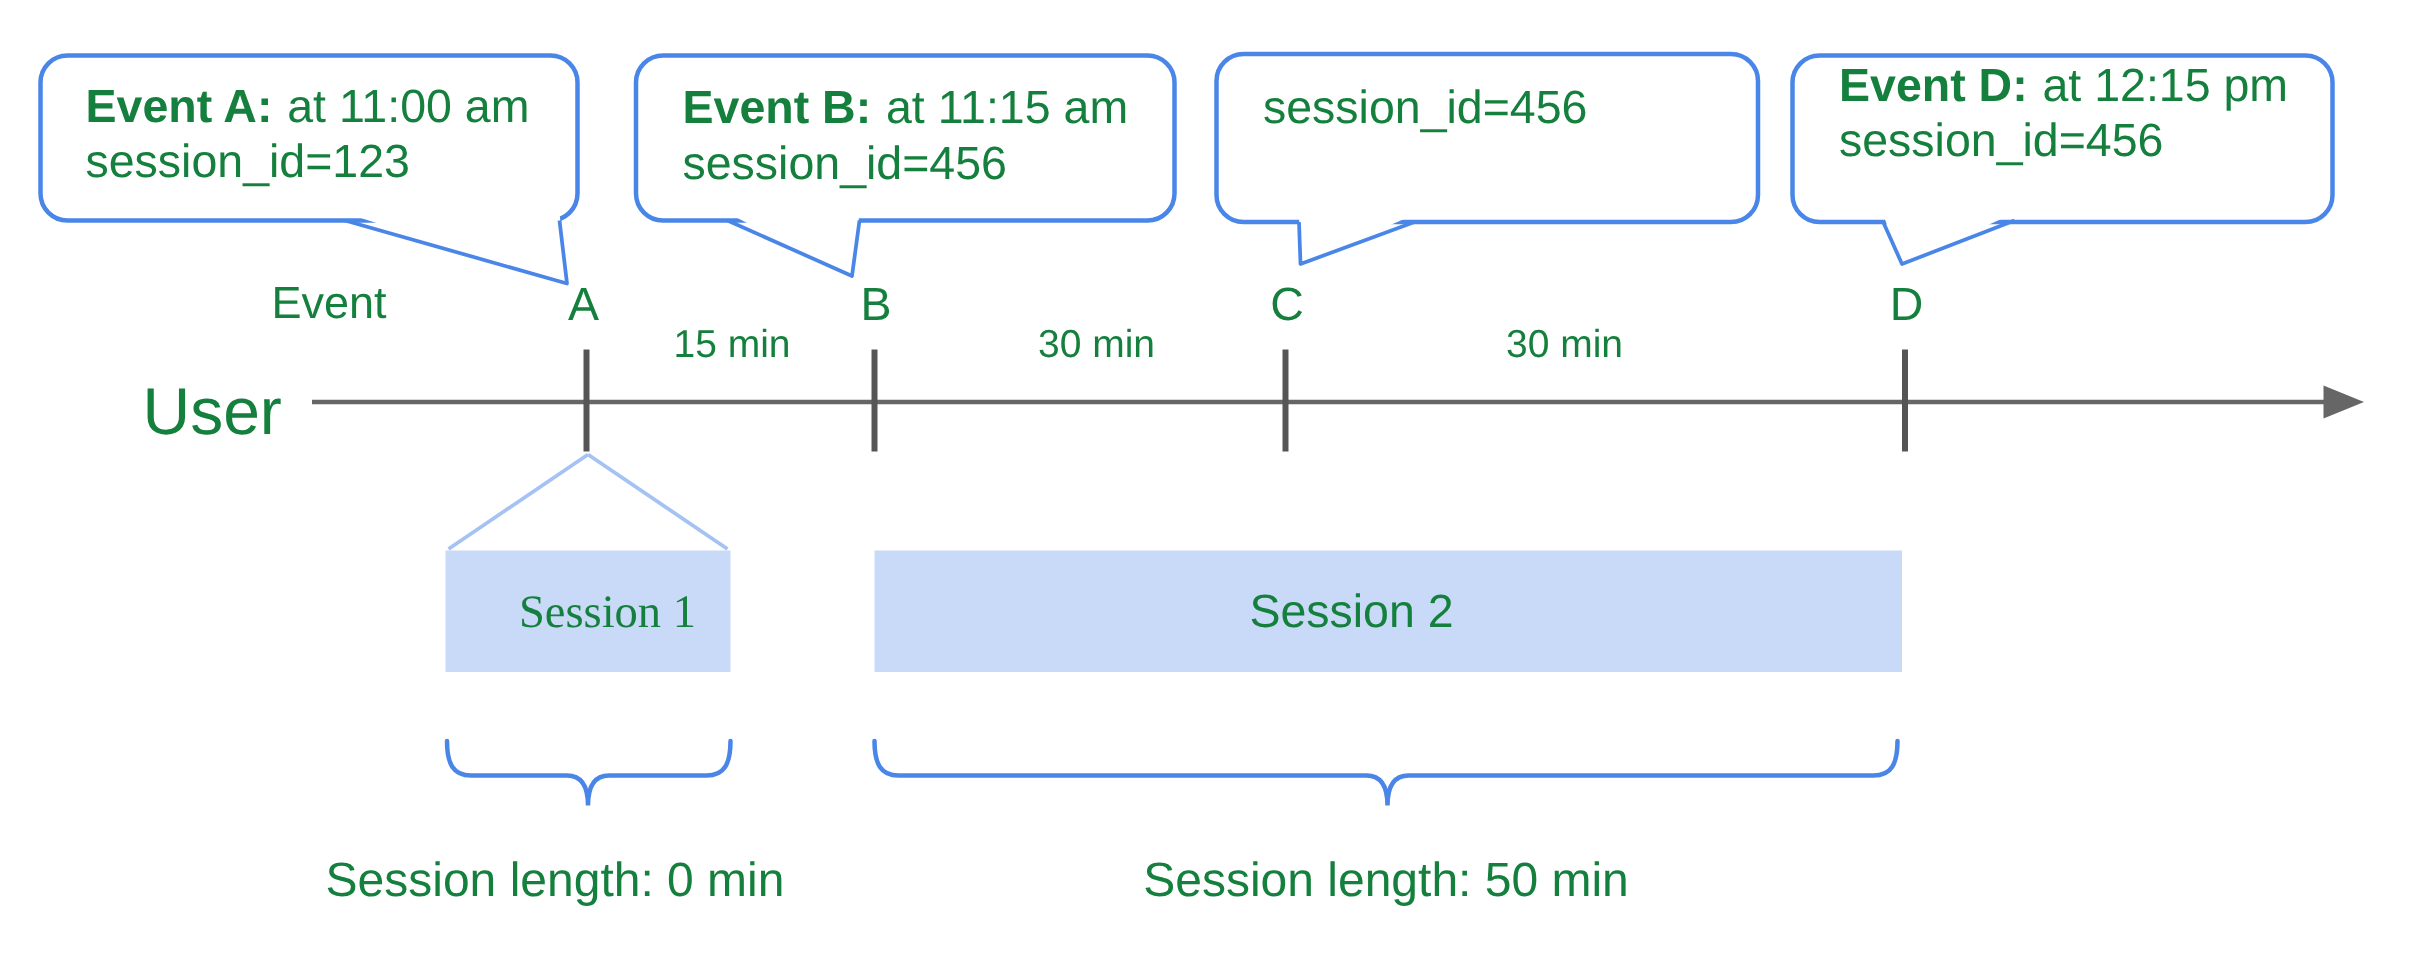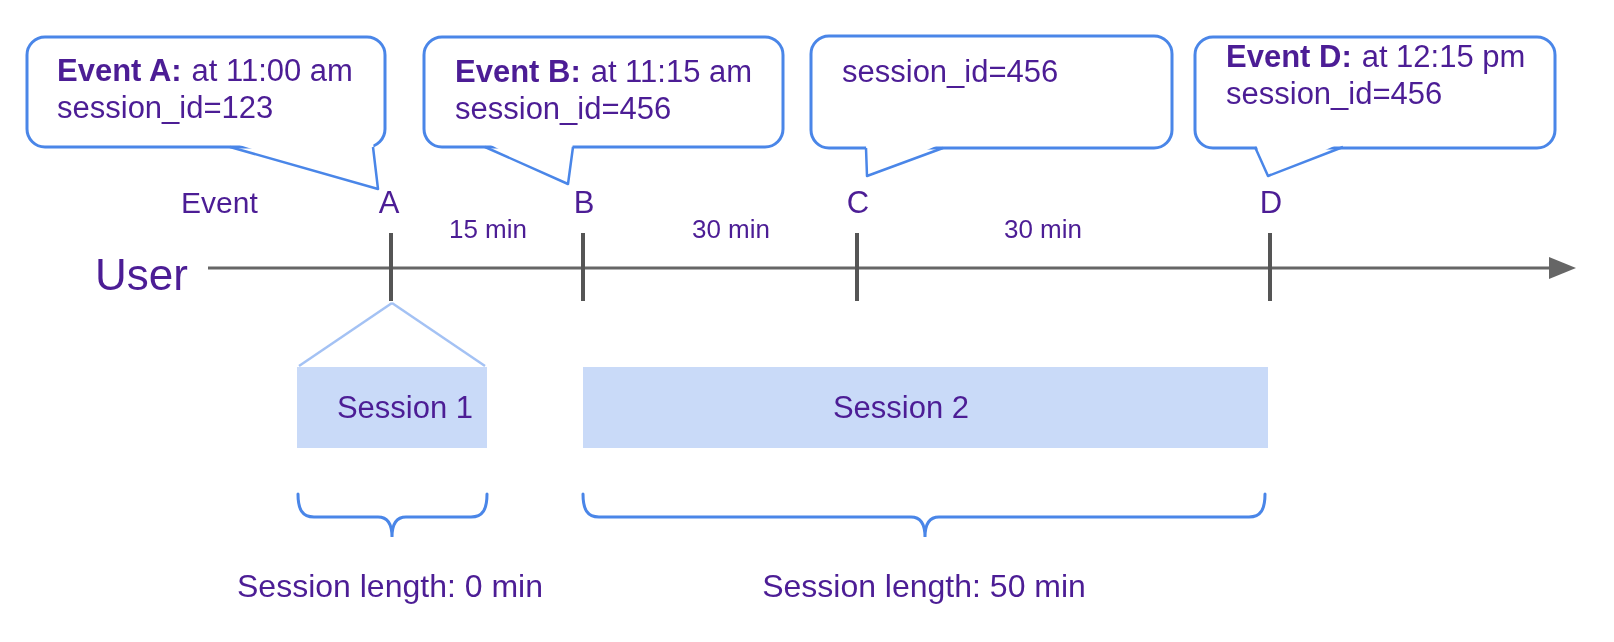--- a/index.html
+++ b/index.html
@@ -6,21 +6,21 @@
   .canvas {
     position: relative;
     width: 1614px;
     height: 642px;
     background: #ffffff;
     font-family: "Liberation Sans", sans-serif;
     color: #1a1a1a;
     overflow: hidden;
   }
   .canvas svg { position: absolute; left: 0; top: 0; }
-  .txt { position: absolute; white-space: nowrap; color: #4c1d95; }
+  .txt { position: absolute; white-space: nowrap; color: #15803d; }
   .callout-text { font-size: 31px; line-height: 37px; }
   .callout-text .bold { font-weight: bold; }
   .callout-text .rest { margin-left: 0.32em; }
   .event-letter { font-size: 31px; transform: translateX(-50%); }
   .events-label { font-size: 30px; }
   .user-label { font-size: 44px; }
   .gap-label { font-size: 26px; transform: translateX(-50%); }
   .session-label { font-size: 31px; text-align: center; }
   .length-label { font-size: 32px; transform: translateX(-50%); }
 </style>
@@ -94,19 +94,19 @@
 
   <div class="txt event-letter" style="left:389px; top:185px;">A</div>
   <div class="txt event-letter" style="left:584px; top:185px;">B</div>
   <div class="txt event-letter" style="left:858px; top:185px;">C</div>
   <div class="txt event-letter" style="left:1271px; top:185px;">D</div>
 
   <div class="txt gap-label" style="left:488px; top:214px;">15 min</div>
   <div class="txt gap-label" style="left:731px; top:214px;">30 min</div>
   <div class="txt gap-label" style="left:1043px; top:214px;">30 min</div>
 
-  <div class="txt session-label" style="left:297px; width:216px; top:390px;">Session 1</div>
+  <div class="txt session-label" style="left:297px; width:216px; top:390px;font-family:Liberation Serif, serif;">Session 1</div>
   <div class="txt session-label" style="left:583px; width:636px; top:390px;">Session 2</div>
 
-  <div class="txt length-label" style="left:390px; top:568px;">Session length: 0 min</div>
+  <div class="txt length-label" style="left:370px; top:568px;">Session length: 0 min</div>
   <div class="txt length-label" style="left:924px; top:568px;">Session length: 50 min</div>
 
 </div>
 
 </body></html>

